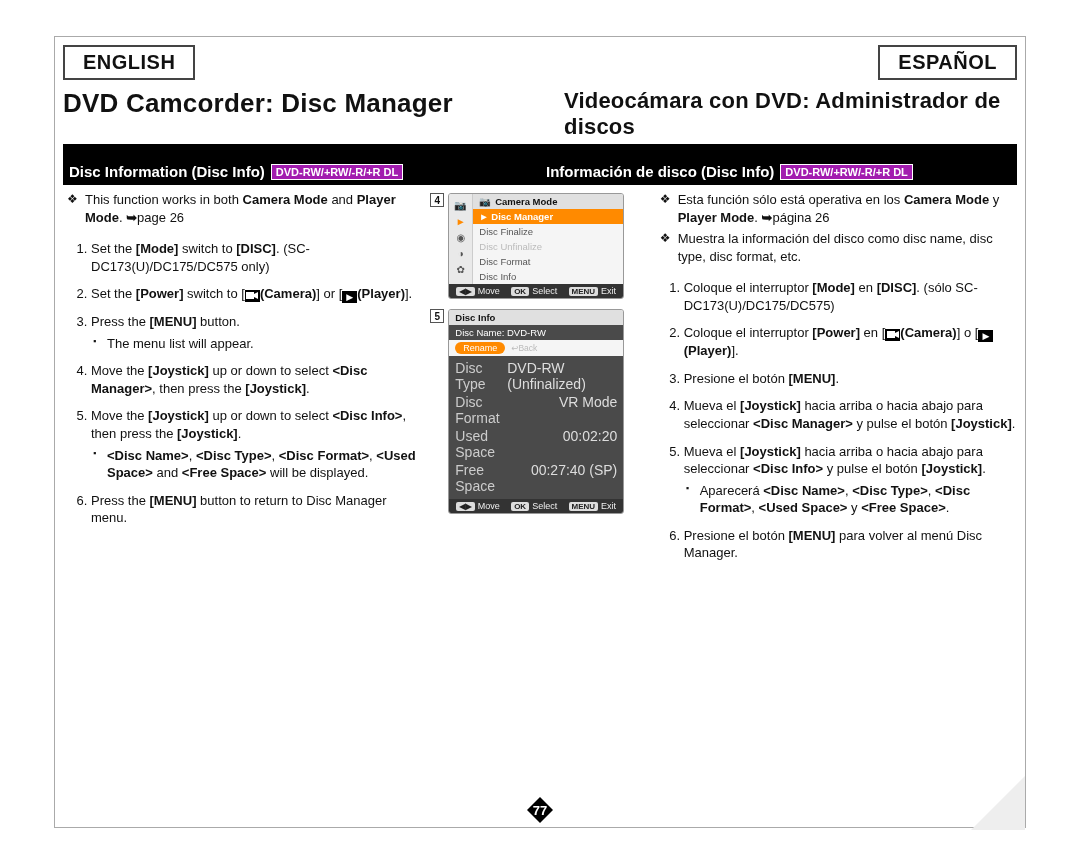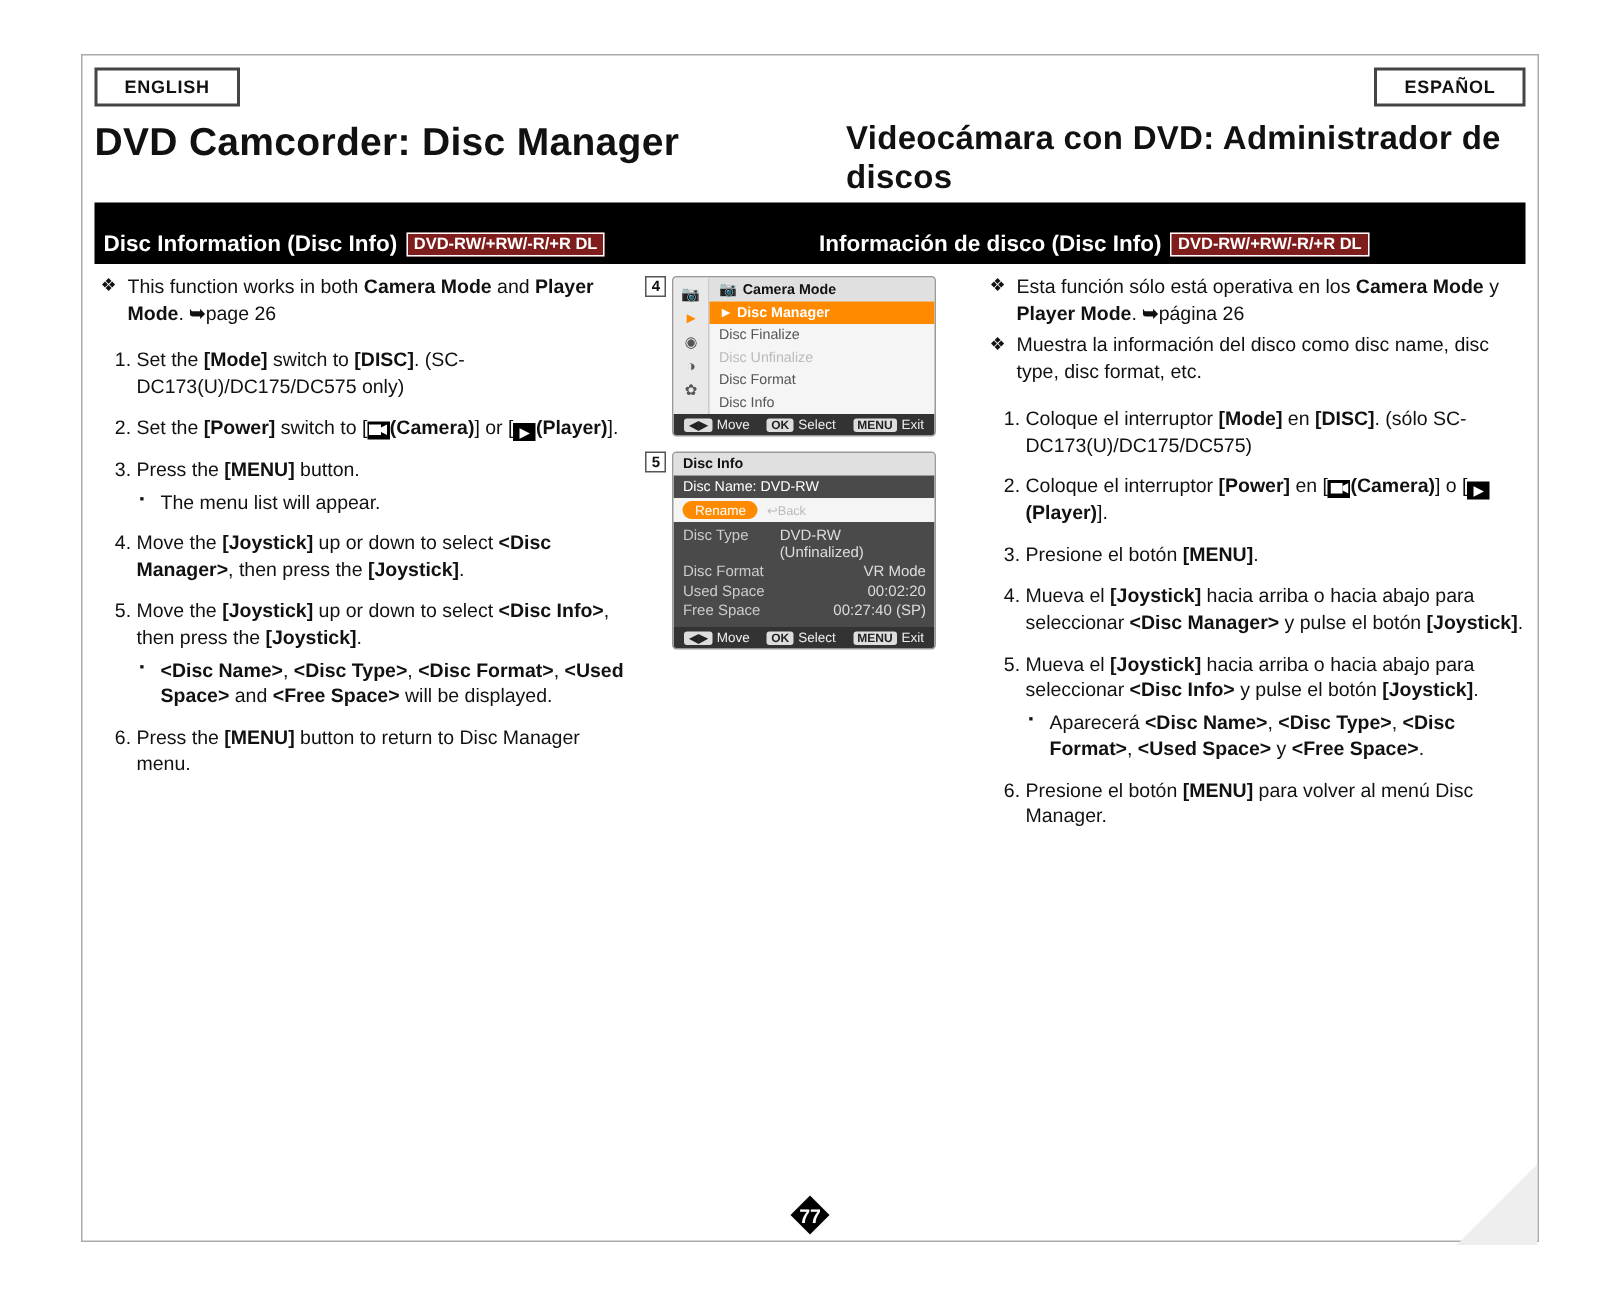--- a/index.html
+++ b/index.html
@@ -26,21 +26,21 @@
   }
   .langbar {
     display: flex;
     justify-content: space-between;
     margin-bottom: 8px;
   }
   .langbox {
     border: 2px solid #444;
     padding: 4px 18px;
     font-weight: 700;
-    font-size: 12px;
+    font-size: 20px;
     letter-spacing: .5px;
   }
   .titles {
     display: flex;
     margin-bottom: 4px;
     gap: 48px;
   }
   .titles .col { width: 50%; }
   .titles h1 {
     font-family: Arial, Helvetica, sans-serif;
@@ -63,21 +63,21 @@
     align-items: center;
     gap: 6px;
     white-space: nowrap;
   }
   .disclabel {
     display: inline-flex;
     align-items: center;
     font-size: 11px;
     font-weight: 700;
     color: #fff;
-    background: #7f1d1d;
+    background: #a21caf;
     border: 1px solid #fff;
     padding: 1px 4px;
   }
   .content {
     display: flex;
     margin-top: 6px;
   }
   .col-l { width: 38.5%; padding-right: 6px; }
   .col-m { width: 23%; display: flex; flex-direction: column; gap: 10px; padding-top: 2px; }
   .col-r { width: 38.5%; padding-left: 6px; }
@@ -133,21 +133,21 @@
   }
   .pf-kbd { background:#ddd; color:#222; font-size:8px; padding:0 3px; border-radius:2px; font-weight:600;}
   .pf-item { display:flex; align-items:center; gap:3px; }
 
   .panel2-header { background:#e0e0e0; padding:2px 6px; font-weight:600;}
   .panel2-sub { background:#4a4a4a; color:#fff; padding:2px 6px; }
   .panel2-row { display:flex; align-items:center; padding:2px 6px; gap:6px; }
   .pill { background:#ff8a00; color:#fff; padding:1px 8px; border-radius:9px; font-size:9px; }
   .back { color:#bbb; font-size:8.5px; }
   .panel2-table { background:#4a4a4a; color:#ddd; padding:3px 6px 4px; }
-  .panel2-table div { display:flex; justify-content:space-between; font-size:10px; padding:1px 0;}
+  .panel2-table div { display:flex; justify-content:space-between; font-size:14px; padding:1px 0;}
   .panel2-table div span:first-child { width: 66px; color:#ccc; }
 
   .pagenum {
     position:absolute; bottom:42px; left: 50%; transform: translateX(-50%);
     width:28px; height:28px;
     display:flex; align-items:center; justify-content:center;
     color:#fff; font-weight:700; font-size:13px;
   }
   .pagenum svg{ position:absolute; inset:0; }
   .pagenum span{ position:relative; }

